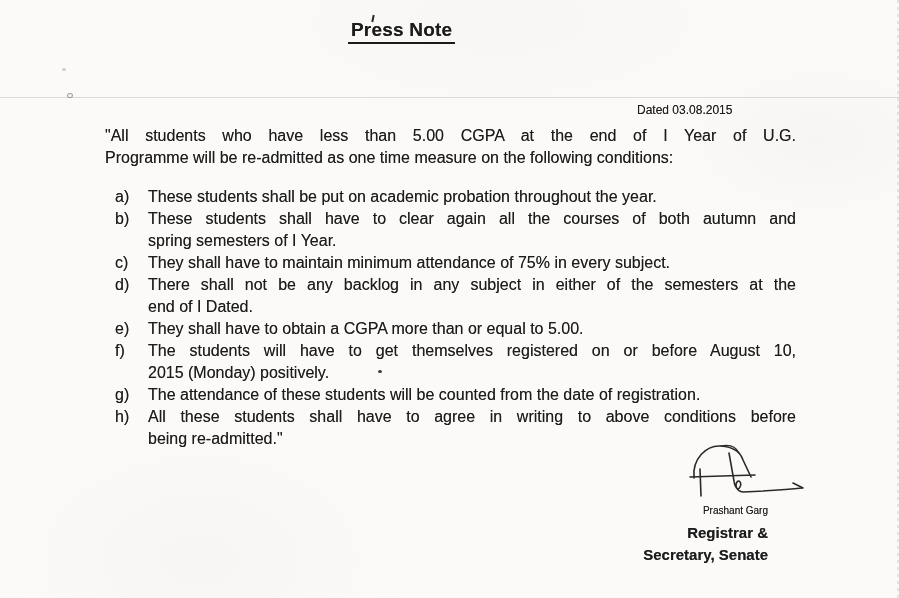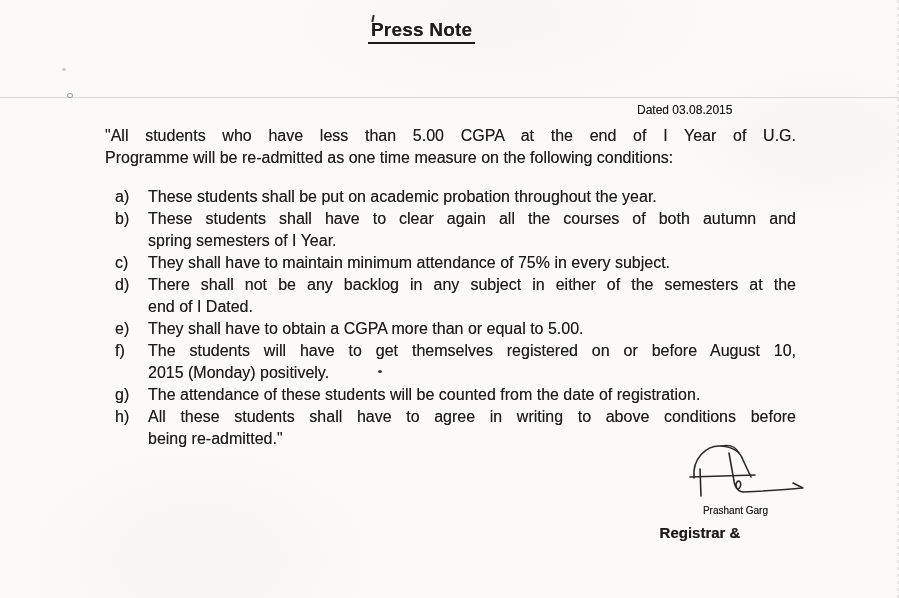--- a/index.html
+++ b/index.html
@@ -17,21 +17,21 @@
       radial-gradient(300px 200px at 200px 560px, rgba(175,170,165,0.05), transparent 70%),
       radial-gradient(400px 160px at 500px 20px, rgba(175,170,165,0.04), transparent 70%),
       #fbfaf8;
     text-shadow: 0 0 0.4px rgba(0,0,0,0.55);
   }
 
   
   .title {
     position: absolute;
     top: 19px;
-    left: 368px;
+    left: 348px;
     font-size: 19px;
     font-weight: 700;
     letter-spacing: 0.2px;
     border-bottom: 2px solid #1b1b1b;
     padding: 0 3px 1px 3px;
   }
 
   
   .date-line {
     position: absolute;
@@ -74,21 +74,21 @@
   }
   .sig-text {
     position: absolute;
     left: 632px;
     top: 500px;
     width: 136px;
     line-height: 22px;
     white-space: nowrap;
   }
   .sig-name { font-size: 10px; text-align: right; }
-  .sig-role { font-size: 15px; font-weight: 700; text-align: center; }
+  .sig-role { font-size: 15px; font-weight: 700; text-align: right; }
   .sig-role-last { text-align: left; padding-left: 10px; }
 
   
   .scan-line {
     position: absolute;
     top: 97px; left: 0;
     width: 899px; height: 1px;
     background: rgba(100,105,115,0.22);
   }
   .speck-ring {
@@ -214,15 +214,16 @@
       <path d="M 10 36 L 75 34"></path>
       <path d="M 20 28 L 21 55"></path>
       <path d="M 49 12 L 54 40 C 55 47, 58 50, 60 46 C 62 42, 59 38, 57 41 C 55 44, 56 50, 63 51 C 85 50, 105 49, 122 47"></path>
       <path d="M 113 42 L 123 47"></path>
     </g>
   </svg>
 
   <div class="sig-text">
     <div class="sig-name">Prashant Garg</div>
     <div class="sig-role">Registrar &amp;</div>
+    <div class="sig-role">Secretary, Senate</div>
   </div>
 
 </div>
 
 </body></html>

